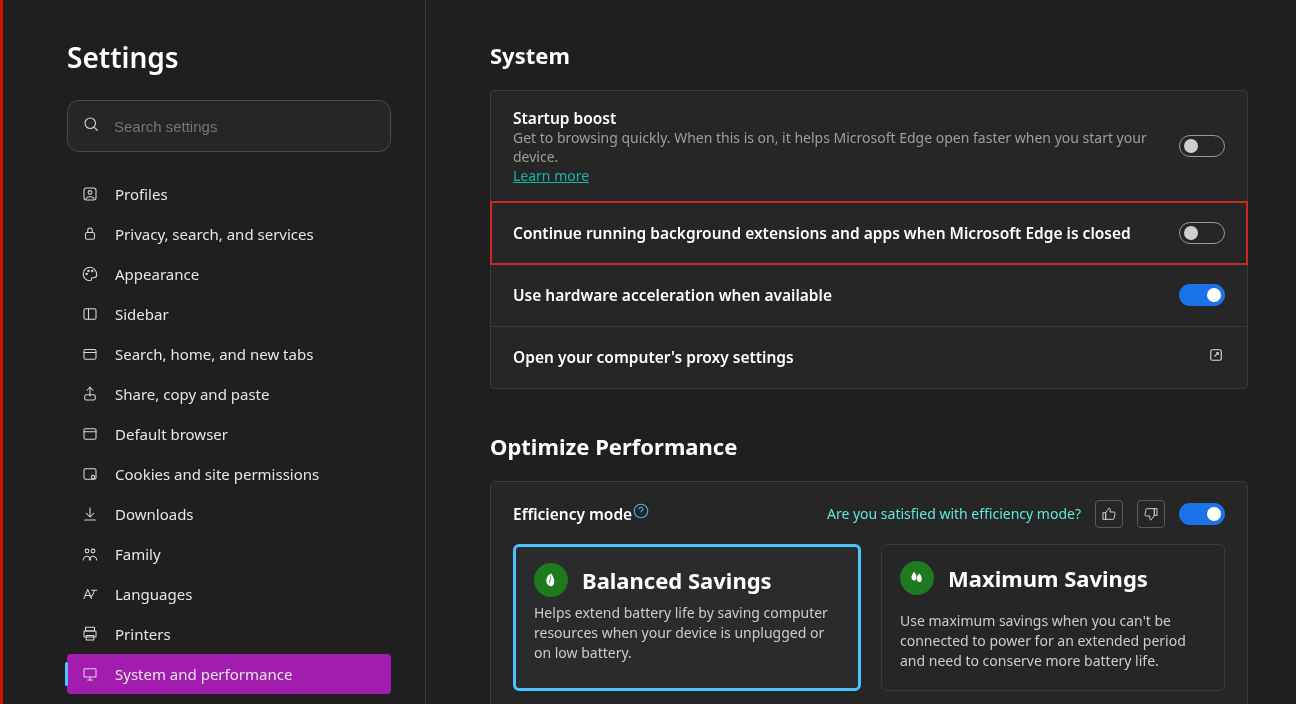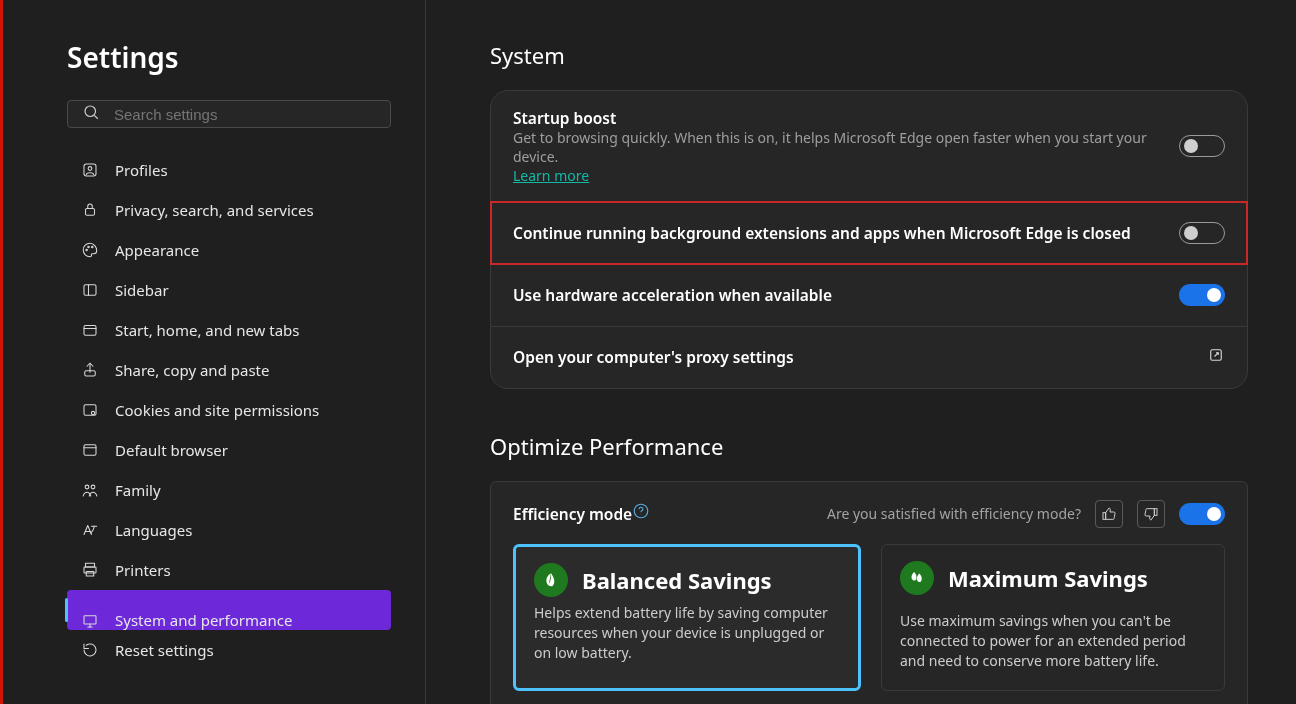--- a/index.html
+++ b/index.html
@@ -27,23 +27,23 @@
     padding: 0 30px 0 64px;
   }
   .sb-title {
     font-size: 28px;
     font-weight: 600;
     margin-bottom: 24px;
   }
   .search-box {
     display: flex;
     align-items: center;
-    height: 28px;
+    height: 52px;
     border: 1px solid #4a4a4a;
-    border-radius: 4px;
+    border-radius: 12px;
     background: #262626;
     padding: 0 14px;
     margin-bottom: 22px;
   }
   .search-box svg { width: 18px; height: 18px; fill:none; stroke:#cfcfcf; stroke-width:1.6; flex-shrink:0; }
   .search-input {
     background: transparent;
     border: none;
     outline: none;
     color: #bbb;
@@ -66,48 +66,47 @@
   .nav-item .icon-slot {
     width: 22px;
     display:flex;
     align-items:center;
     justify-content:center;
     margin-right: 14px;
     color:#d9d9d9;
   }
   .nav-item .icon-slot svg { width:18px; height:18px; fill:none; stroke:currentColor; stroke-width:1.4; stroke-linecap:round; stroke-linejoin:round;}
   .nav-item.active {
-    background: #6d28d9;
-    align-items: flex-end;
+    background: #a21caf;
   }
   .nav-item.active::before {
     content:"";
     position:absolute;
     left:-2px;
     top:8px;
     bottom:8px;
     width:3px;
     background:#4cc2ff;
     border-radius:2px;
   }
 
   .main {
     flex: 1;
     padding: 40px 48px 0 64px;
     overflow: hidden;
   }
   .section-title {
     font-size: 22px;
-    font-weight: 400;
+    font-weight: 700;
     margin-bottom: 20px;
   }
   .card {
     background: #262626;
     border: 1px solid #3a3a3a;
-    border-radius: 18px;
+    border-radius: 4px;
     margin-bottom: 42px;
   }
   .row {
     display:flex;
     align-items:center;
     padding: 16px 22px;
     min-height: 62px;
   }
   .row + .row { border-top: 1px solid #3a3a3a; }
   .row-body { flex:1; }
@@ -152,21 +151,21 @@
     border-radius: 6px;
     padding: 18px 22px 22px;
   }
   .perf-head {
     display:flex;
     align-items:center;
     margin-bottom: 16px;
   }
   .perf-label { font-size:15.5px; font-weight:600; }
   .info-icon svg { width:18px;height:18px;stroke:#57aee0;fill:none;stroke-width:1.5;}
-  .perf-head-right { margin-left:auto; display:flex; align-items:center; gap:14px; font-size:14px; color:#a3a3a3;}
+  .perf-head-right { margin-left:auto; display:flex; align-items:center; gap:14px; font-size:14px; color:#5eead4;}
   .thumb-btn { width:28px;height:28px;border:1px solid #5a5a5a;border-radius:4px;display:flex;align-items:center;justify-content:center;cursor:pointer;}
   .thumb-btn svg{width:16px;height:16px;stroke:#ccc;fill:none;stroke-width:1.5;}
 
   .mode-grid { display:flex; gap:20px; }
   .mode-card {
     flex:1;
     background:#262626;
     border:1px solid #3a3a3a;
     border-radius:6px;
     padding: 16px 18px 18px;
@@ -246,49 +245,59 @@
           </span>
         <span>Sidebar</span>
       </li>
       <li class="nav-item">
         <span class="icon-slot">
             <svg viewBox="0 0 24 24">
               <rect x="4" y="6" width="16" height="13" rx="2"></rect>
               <line x1="4" y1="10" x2="20" y2="10"></line>
             </svg>
           </span>
-        <span>Start, home, and new tabs</span>
+        <span>Search, home, and new tabs</span>
       </li>
       <li class="nav-item">
         <span class="icon-slot">
             <svg viewBox="0 0 24 24">
               <path d="M12 3v12"></path>
               <path d="M8 7l4-4 4 4"></path>
               <rect x="5" y="13" width="14" height="7" rx="2"></rect>
             </svg>
           </span>
         <span>Share, copy and paste</span>
       </li>
       <li class="nav-item">
         <span class="icon-slot">
             <svg viewBox="0 0 24 24">
               <rect x="4" y="5" width="16" height="14" rx="2"></rect>
+              <line x1="4" y1="9" x2="20" y2="9"></line>
+            </svg>
+          </span>
+        <span>Default browser</span>
+      </li>
+      <li class="nav-item">
+        <span class="icon-slot">
+            <svg viewBox="0 0 24 24">
+              <rect x="4" y="5" width="16" height="14" rx="2"></rect>
               <circle cx="16" cy="16" r="2.2"></circle>
             </svg>
           </span>
         <span>Cookies and site permissions</span>
       </li>
       <li class="nav-item">
         <span class="icon-slot">
             <svg viewBox="0 0 24 24">
-              <rect x="4" y="5" width="16" height="14" rx="2"></rect>
-              <line x1="4" y1="9" x2="20" y2="9"></line>
-            </svg>
-          </span>
-        <span>Default browser</span>
+              <path d="M12 4v11"></path>
+              <path d="M7 11l5 5 5-5"></path>
+              <line x1="5" y1="20" x2="19" y2="20"></line>
+            </svg>
+          </span>
+        <span>Downloads</span>
       </li>
       <li class="nav-item">
         <span class="icon-slot">
             <svg viewBox="0 0 24 24">
               <circle cx="8" cy="8" r="2.5"></circle>
               <circle cx="16" cy="8" r="2.5"></circle>
               <path d="M3 20c0-3 3-5 5-5s5 2 5 5"></path>
               <path d="M11 20c0-3 3-5 5-5s5 2 5 5"></path>
             </svg>
           </span>

